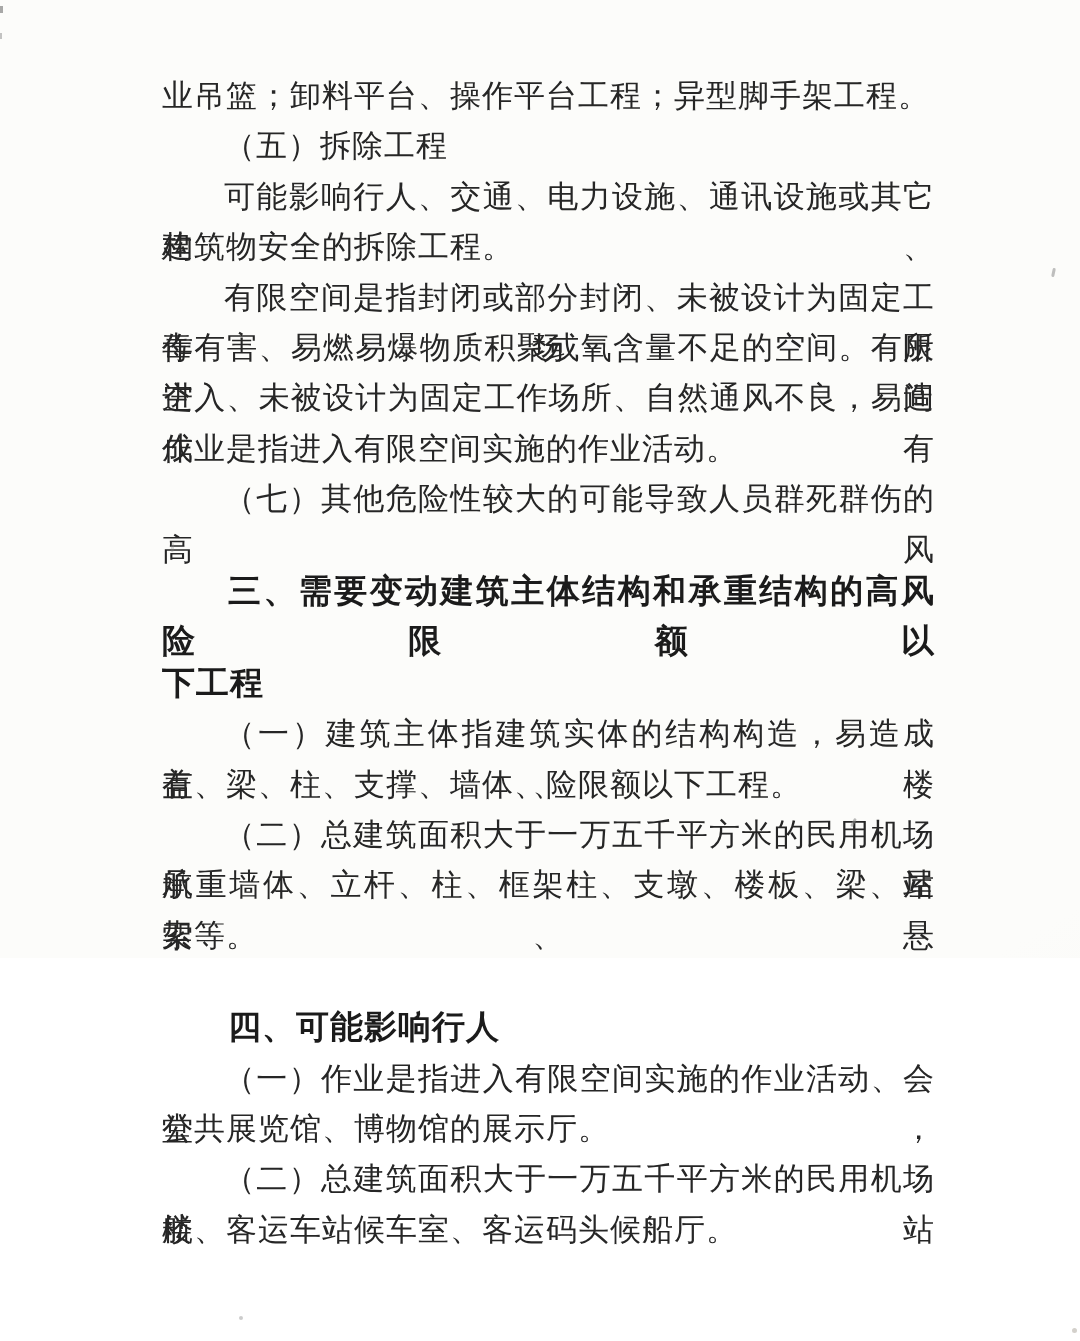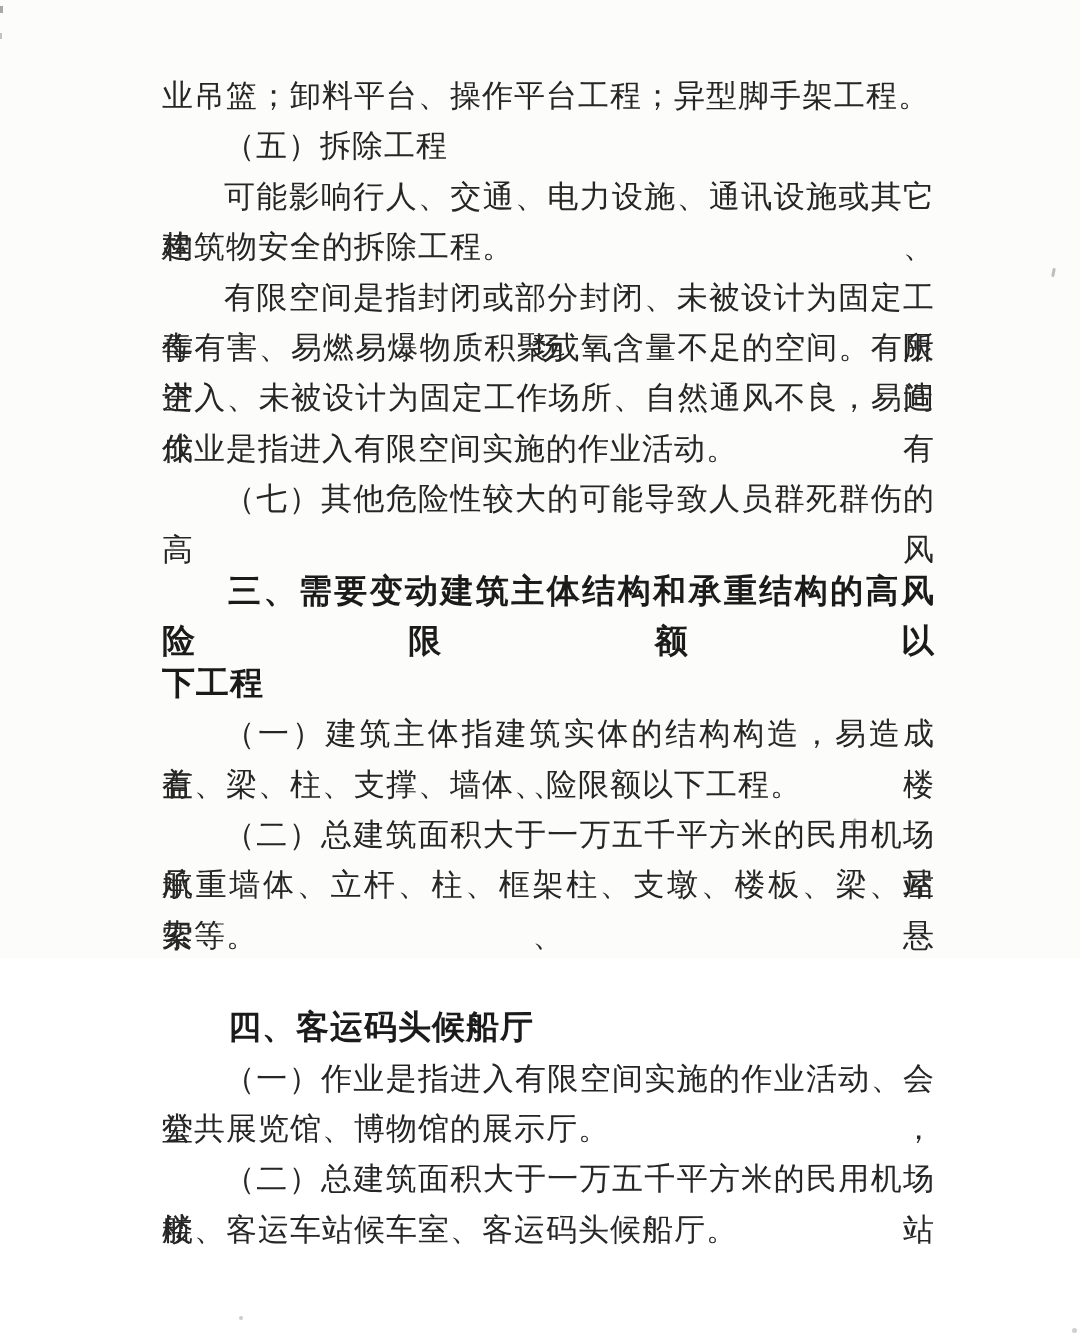--- a/index.html
+++ b/index.html
@@ -79,21 +79,21 @@
     <div class="line justify">进入、未被设计为固定工作场所、自然通风不良，易造成有</div>
     <div class="line">作业是指进入有限空间实施的作业活动。</div>
     <div class="line indent justify">（七）其他危险性较大的可能导致人员群死群伤的高风</div>
     <div class="line indent justify bold">三、需要变动建筑主体结构和承重结构的高风险限额以</div>
     <div class="line bold">下工程</div>
     <div class="line indent justify">（一）建筑主体指建筑实体的结构构造，易造成有、楼</div>
     <div class="line">盖、梁、柱、支撑、墙体、险限额以下工程。</div>
     <div class="line indent justify">（二）总建筑面积大于一万五千平方米的民用机场航站</div>
     <div class="line justify">承重墙体、立杆、柱、框架柱、支墩、楼板、梁、屋架、悬</div>
     <div class="line">索等。</div>
-    <div class="line indent bold">四、客运码头候船厅</div>
+    <div class="line indent bold">四、可能影响行人</div>
     <div class="line indent justify">（一）作业是指进入有限空间实施的作业活动、会堂，</div>
     <div class="line">公共展览馆、博物馆的展示厅。</div>
     <div class="line indent justify">（二）总建筑面积大于一万五千平方米的民用机场航站</div>
     <div class="line">楼、客运车站候车室、客运码头候船厅。</div>
   </div>
 
   <div class="speck speck-tick s1"></div>
   <div class="speck speck-tick s2"></div>
   <div class="speck speck-tick s3"></div>
   <div class="speck s4"></div>

